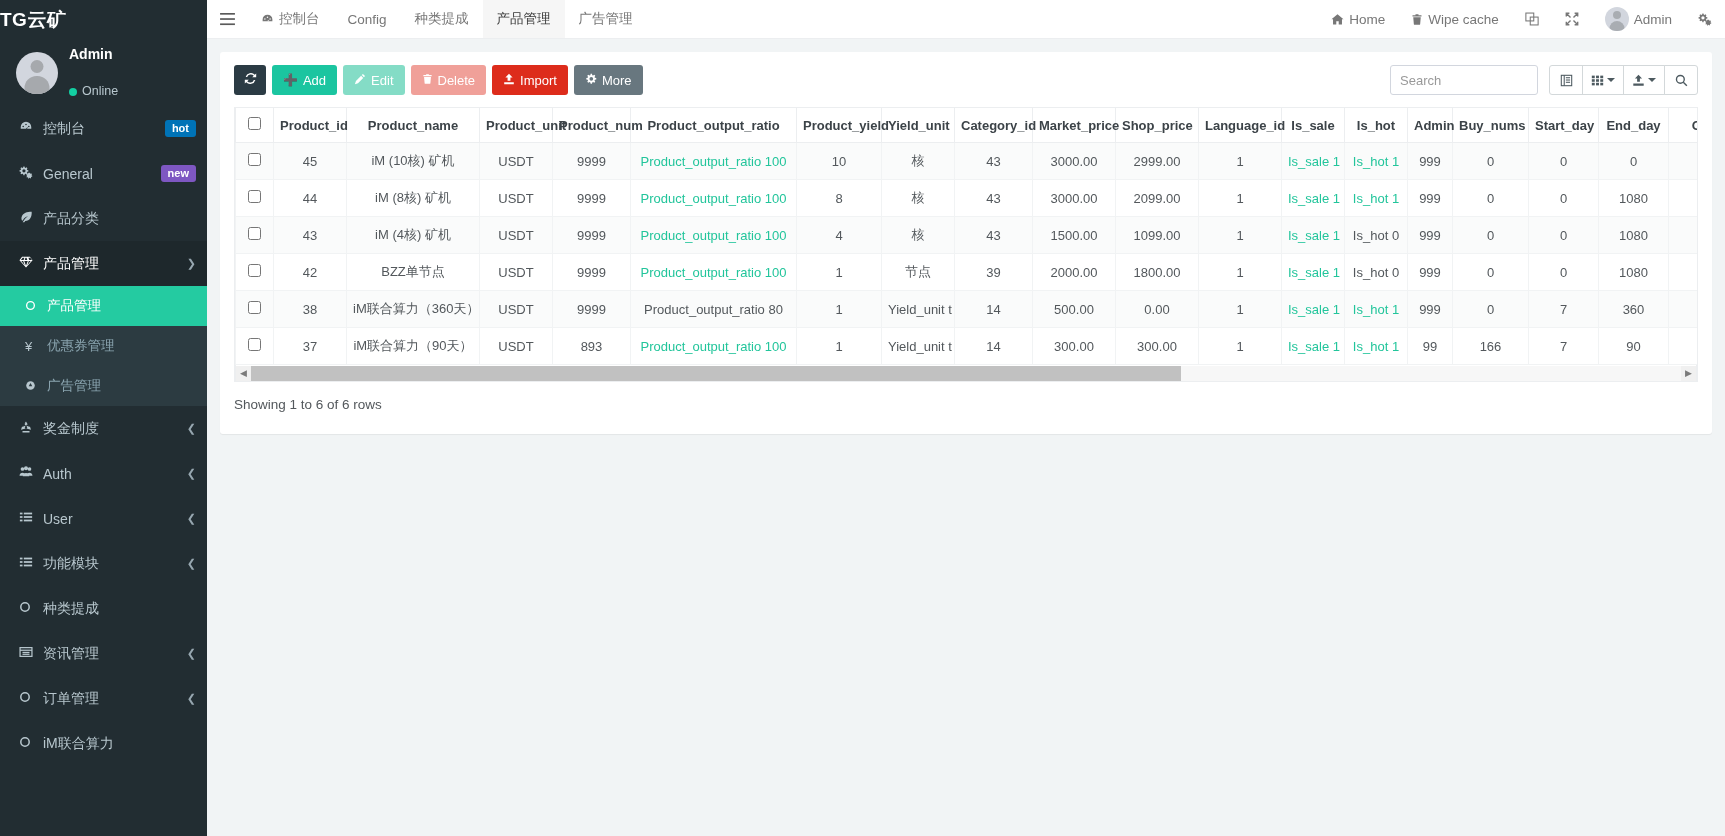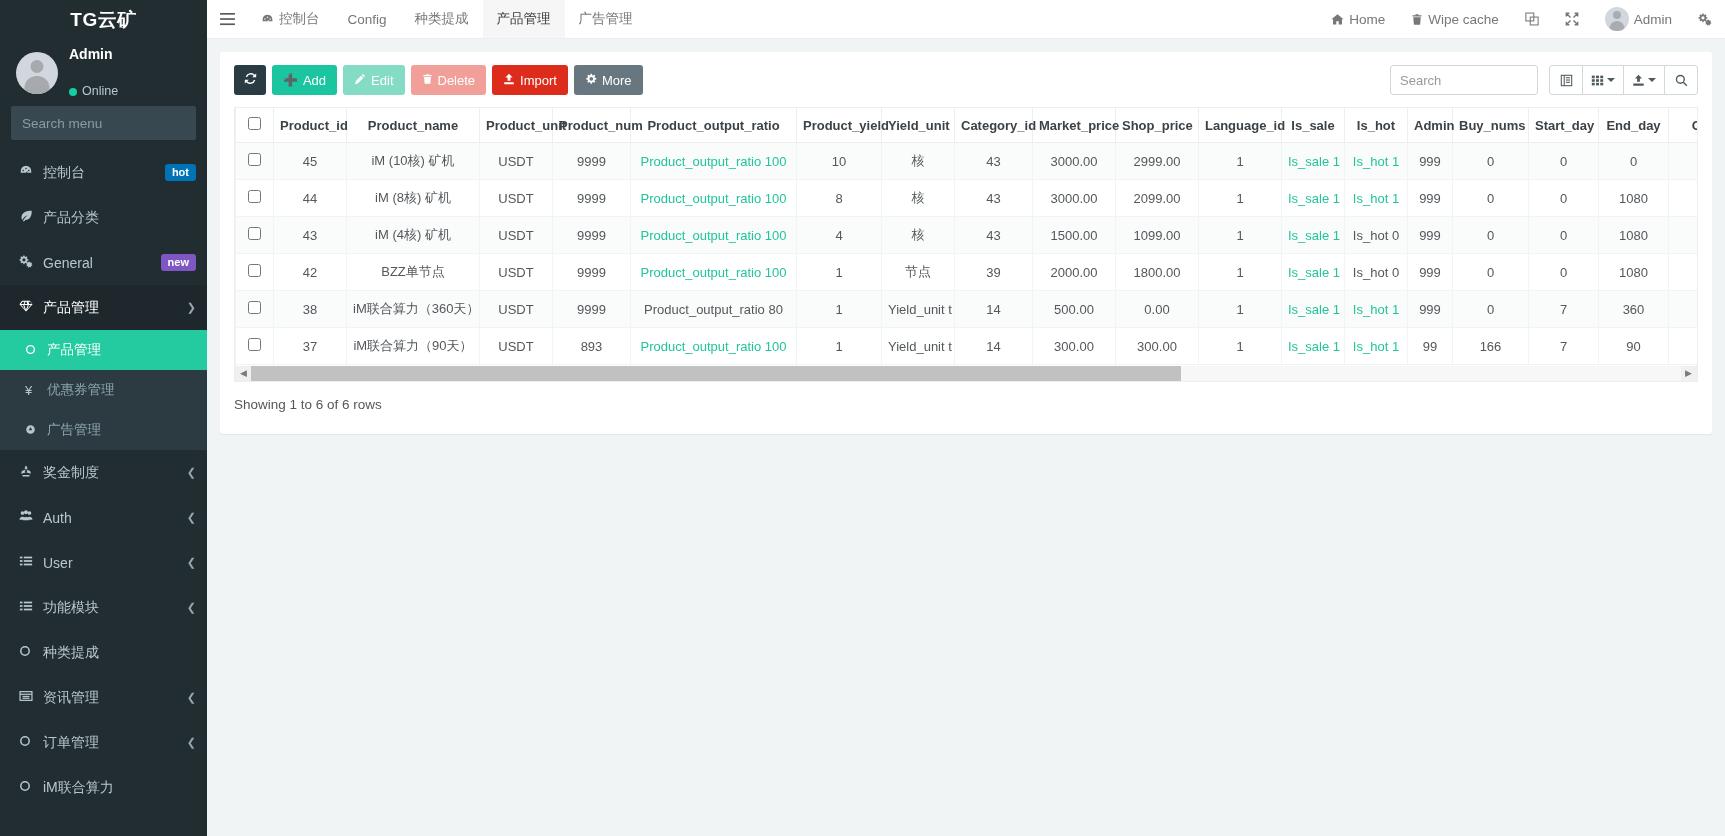--- a/index.html
+++ b/index.html
@@ -14,21 +14,21 @@
   .app { display: flex; width: 1725px; height: 836px; }
 
   
   .sidebar {
     width: 207px; min-width: 207px; height: 836px;
     background: #222d32; color: #b8c7ce;
     overflow: hidden; position: relative;
   }
   .brand {
     height: 39px; line-height: 39px;
-    text-align: center; color: #fff;
+    color: #fff;
     font-size: 19px; font-weight: bold;
     background: #222d32;
     letter-spacing: .5px;
   }
   .userpanel {
     display: flex; align-items: center;
     padding: 14px 10px 14px 16px;
     height: 67px;
   }
   .avatar-lg {
@@ -203,58 +203,54 @@
     <div class="userpanel">
       <div class="avatar-lg"></div>
       <div class="userinfo">
         <div class="uname">Admin</div>
         <div class="ustatus">
           <span class="dot-online"></span><span>Online</span>
         </div>
       </div>
     </div>
 
-    <div class="searchbox">
-      <input type="text" placeholder="Search menu" style="">
-
-    </div>
 
     <ul class="menu">
       <li>
         <a href="#">
           <span class="mi">
             <svg width="14" height="14" viewBox="0 0 16 16" fill="currentColor">
                 <path d="M8 2a6 6 0 00-6 6v2h12V8a6 6 0 00-6-6zm-3.2 4.6a.9.9 0 110 1.8.9.9 0 010-1.8zM8 4.3a.9.9 0 110 1.8.9.9 0 010-1.8zm3.2 2.3a.9.9 0 110 1.8.9.9 0 010-1.8zM8 9.4l2.6-1.5-2 2.6z"></path>
               </svg>
           </span>
           <span class="mtext">控制台</span>
           <span class="badge hot">hot</span>
-        </a>
-      </li>
-      <li>
-        <a href="#">
-          <span class="mi">
-            <svg width="14" height="14" viewBox="0 0 16 16" fill="currentColor">
-                <path d="M14.5 2C9 2 4.8 3.5 3.2 7.3 2.3 9.4 3 11.4 3.8 12.4l1-1.4c1-1.6 3-3.3 5.6-4.2-2 1.5-3.6 3.2-4.5 4.7L4.2 14h1.9l1-1.5c5.3 0 7.7-4.4 7.4-10.5z"></path>
-              </svg>
-          </span>
-          <span class="mtext">产品分类</span>
         </a>
       </li>
       <li>
         <a href="#">
           <span class="mi">
             <svg width="14" height="14" viewBox="0 0 16 16" fill="currentColor">
                 <path d="M6.3 1.6l.3 1.3.9.4 1.2-.6.9.9-.6 1.2.4.9 1.3.3v1.3l-1.3.3-.4.9.6 1.2-.9.9-1.2-.6-.9.4-.3 1.3H5l-.3-1.3-.9-.4-1.2.6-.9-.9.6-1.2-.4-.9L.6 7.3V6l1.3-.3.4-.9-.6-1.2.9-.9 1.2.6.9-.4.3-1.3h1.3zM5.65 4.8a1.85 1.85 0 100 3.7 1.85 1.85 0 000-3.7z"></path>
                 <circle cx="12.6" cy="11.6" r="1.2"></circle>
                 <path d="M12.6 8.8l.2.9.7.4.9-.3.5.7-.6.7.1.8.8.4-.2.9-.9.05-.5.65.25.85-.8.45-.6-.65-.8.1-.4.8-.85-.25.05-.9-.65-.5-.85.25-.45-.8.65-.6-.1-.8-.8-.4.25-.85.9-.05.5-.65-.25-.85.8-.45.6.65.8-.1.4-.8z"></path>
               </svg>
           </span>
           <span class="mtext">General</span>
           <span class="badge new">new</span>
+        </a>
+      </li>
+      <li>
+        <a href="#">
+          <span class="mi">
+            <svg width="14" height="14" viewBox="0 0 16 16" fill="currentColor">
+                <path d="M14.5 2C9 2 4.8 3.5 3.2 7.3 2.3 9.4 3 11.4 3.8 12.4l1-1.4c1-1.6 3-3.3 5.6-4.2-2 1.5-3.6 3.2-4.5 4.7L4.2 14h1.9l1-1.5c5.3 0 7.7-4.4 7.4-10.5z"></path>
+              </svg>
+          </span>
+          <span class="mtext">产品分类</span>
         </a>
       </li>
       <li class="open">
         <a href="#">
           <span class="mi">
             <svg width="14" height="14" viewBox="0 0 16 16" fill="currentColor">
                 <path d="M3.5 2h9L15.5 6 8 14.3.5 6 3.5 2zm.6 1.2L2.2 5.6h3.1l.9-2.4H4.1zm3.3 0l-.9 2.4h3l-.9-2.4H7.4zm3.4 0l.9 2.4h3.1l-1.9-2.4h-2.1zM2.6 6.8l4 4.9-1.8-4.9H2.6zm3.4 0L8 12.2l2-5.4H6zm5.2 0l-1.8 4.9 4-4.9h-2.2z"></path>
               </svg>
           </span>
           <span class="mtext">产品管理</span>

